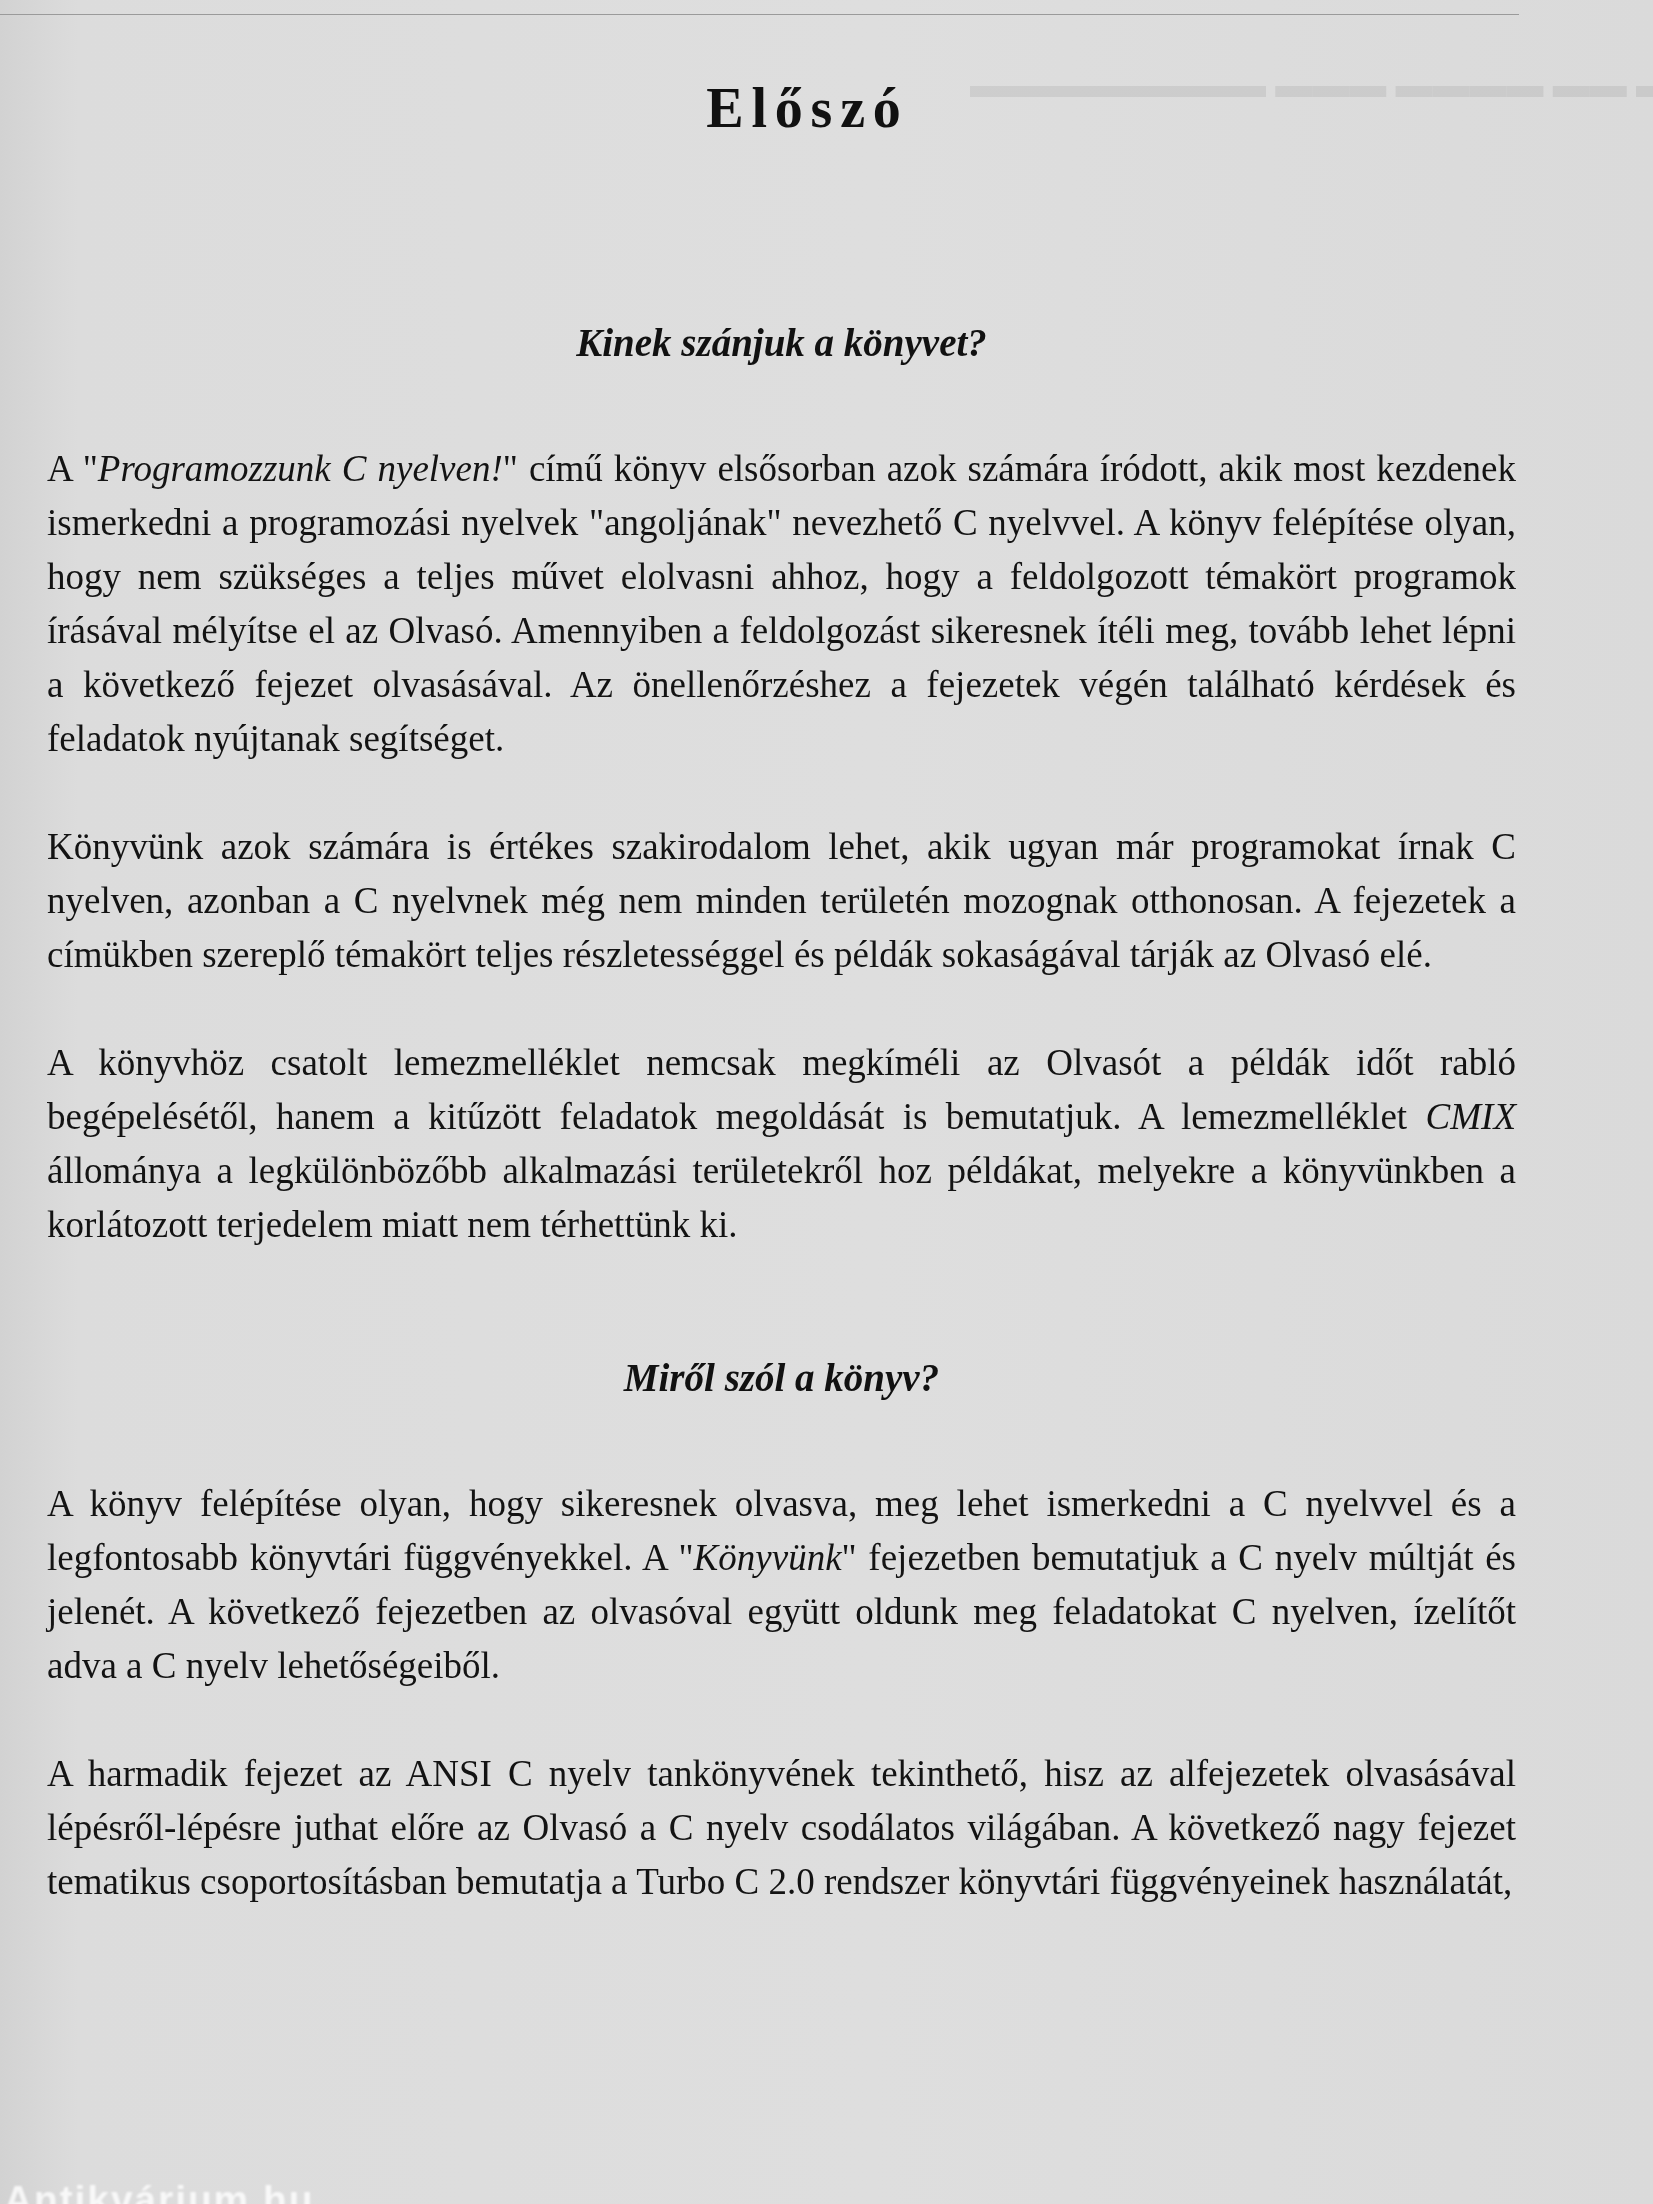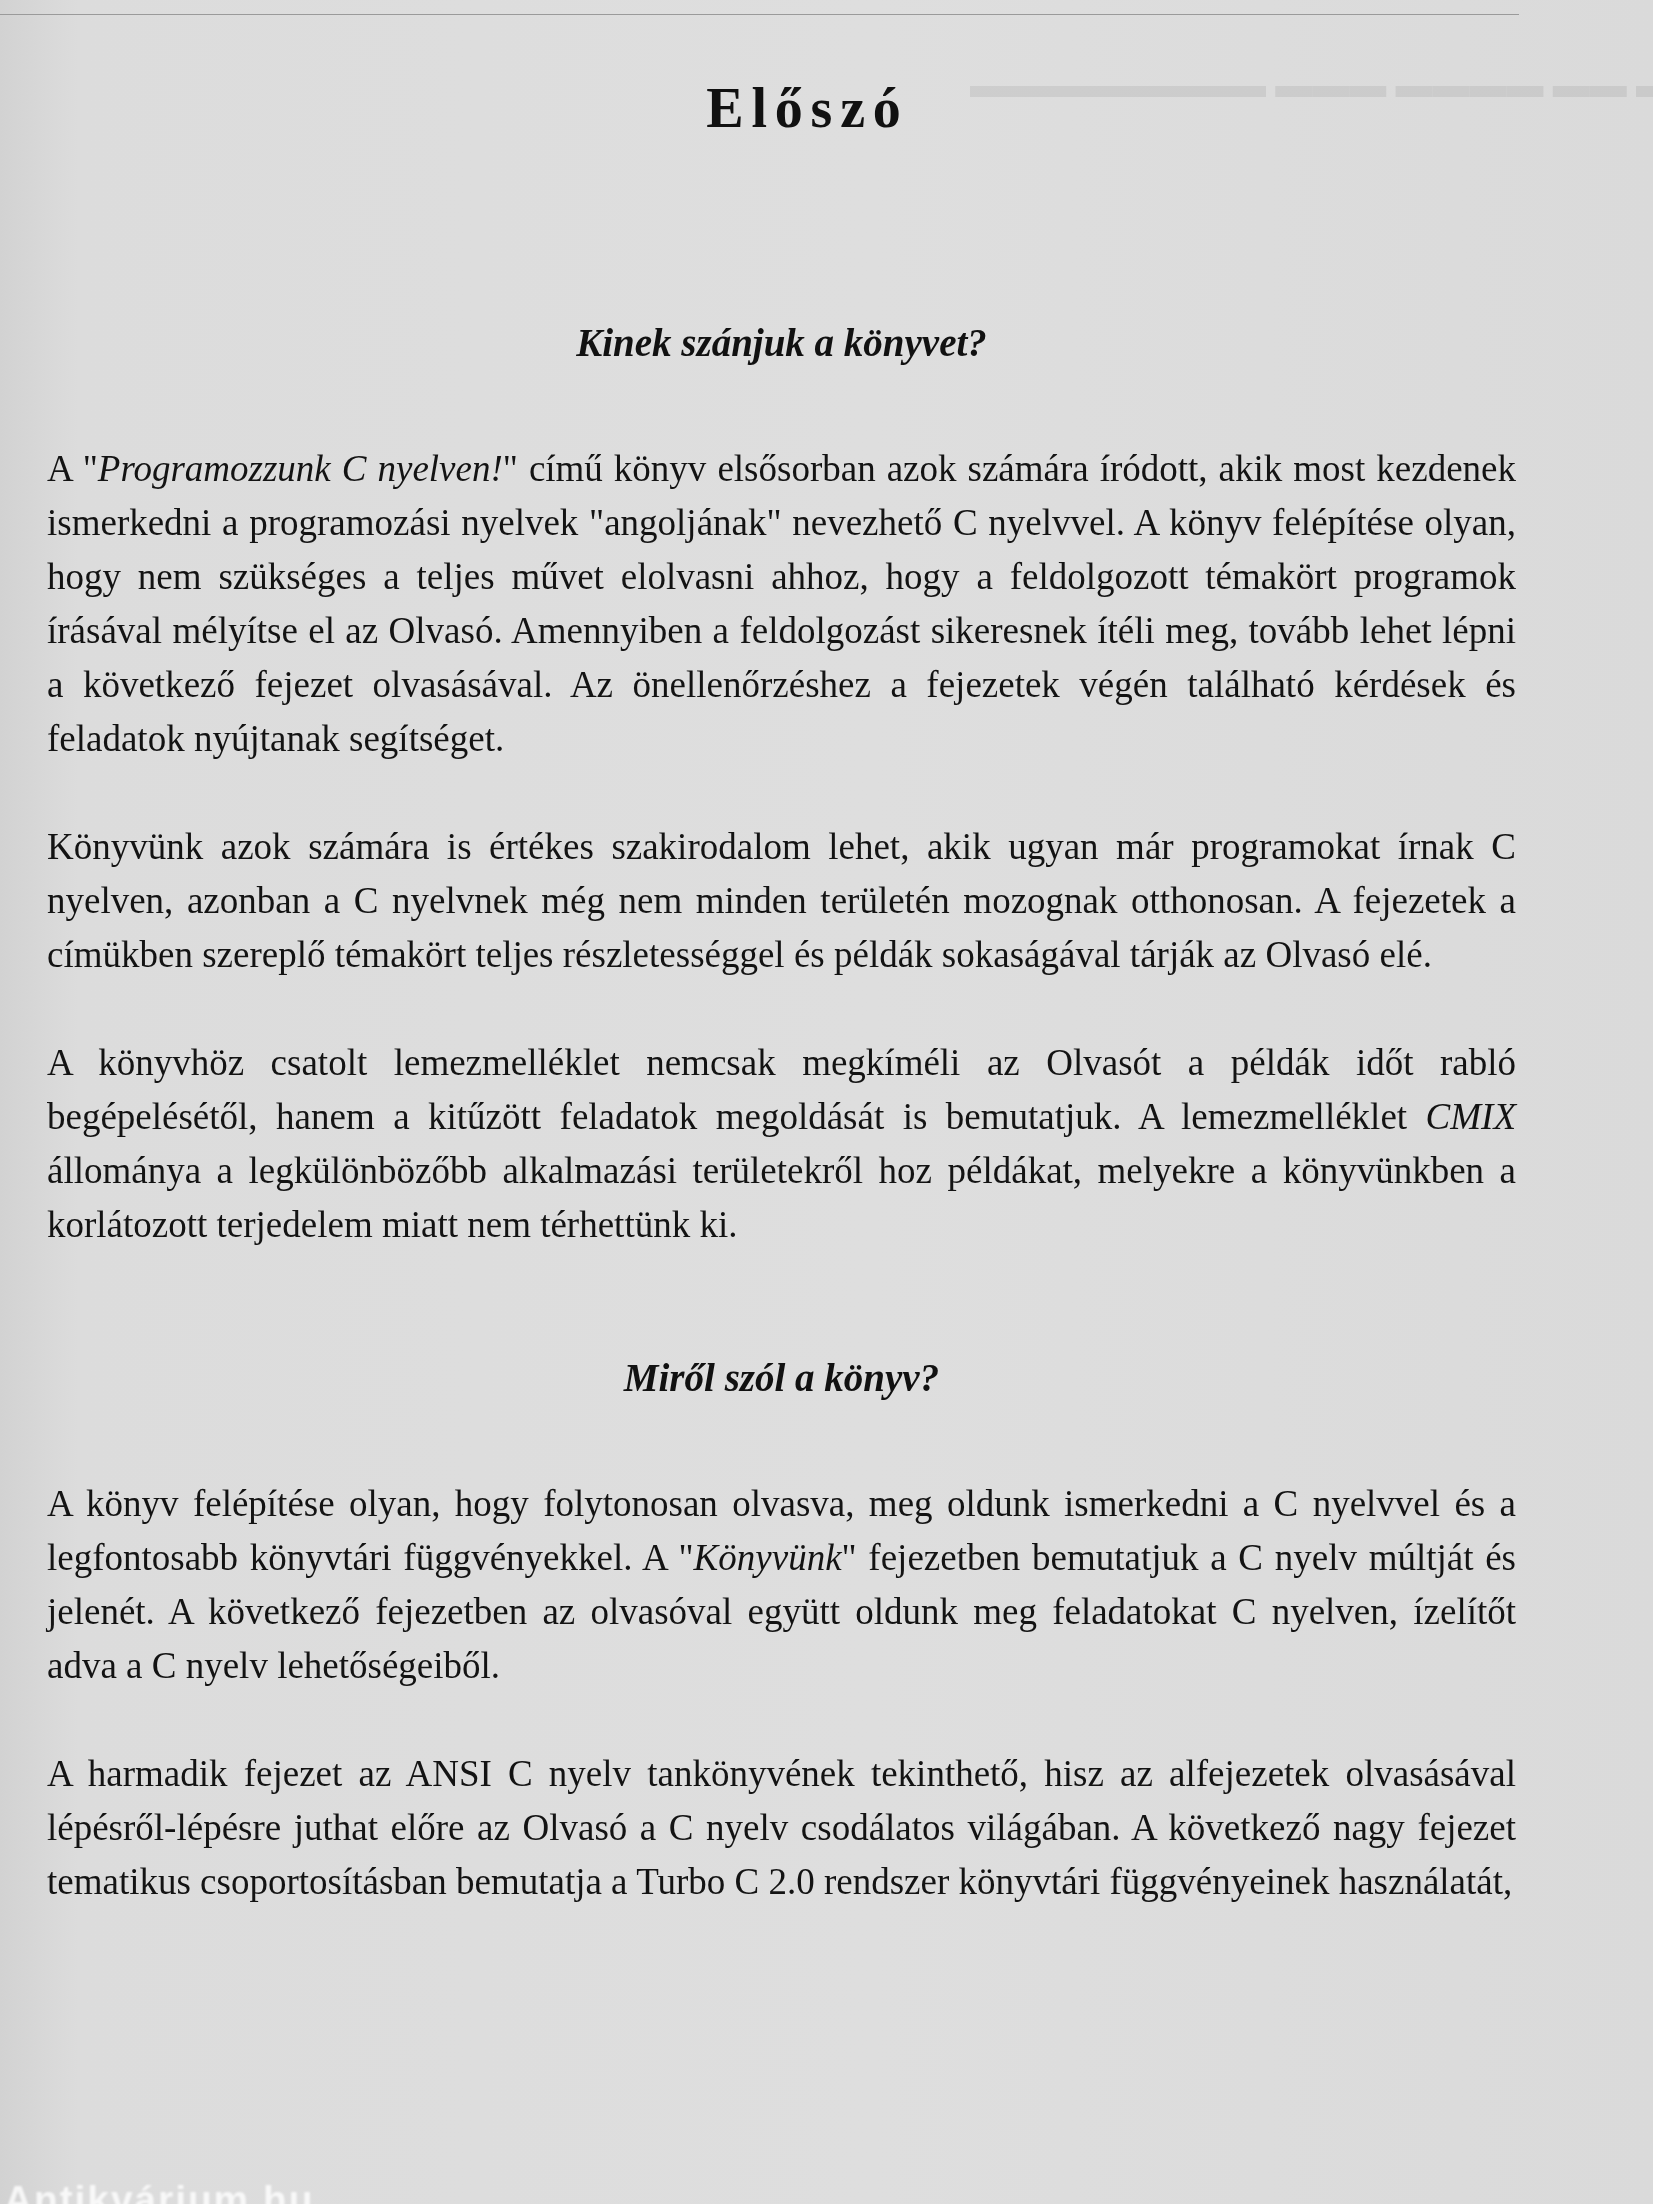--- a/index.html
+++ b/index.html
@@ -110,21 +110,21 @@
 
     <p class="para"><span>Könyvünk azok számára is értékes szakirodalom lehet, akik ugyan már programokat írnak C nyelven, azonban a C nyelvnek még nem minden területén mozognak otthonosan. A fejezetek a címükben szereplő témakört teljes részletességgel és példák sokaságával tárják az Olvasó elé.</span><em></em><span></span></p>
     <div class="gap-para"></div>
 
     <p class="para"><span>A könyvhöz csatolt lemezmelléklet nemcsak megkíméli az Olvasót a példák időt rabló begépelésétől, hanem a kitűzött feladatok megoldását is bemutatjuk. A lemezmelléklet </span><em>CMIX</em><span> állománya a legkülönbözőbb alkalmazási területekről hoz példákat, melyekre a könyvünkben a korlátozott terjedelem miatt nem térhettünk ki.</span></p>
     <div class="gap-before-h"></div>
 
     <h2 class="section">Miről szól a könyv?</h2>
     <div class="gap-after-h"></div>
 
-    <p class="para"><span>A könyv felépítése olyan, hogy folytonosan olvasva, meg oldunk ismerkedni a C nyelvvel és a legfontosabb könyvtári függvényekkel. A "</span><em>Könyvünk</em><span>" fejezetben bemutatjuk a C nyelv múltját és jelenét. A következő fejezetben az olvasóval együtt oldunk meg feladatokat C nyelven, ízelítőt adva a C nyelv lehetőségeiből.</span></p>
+    <p class="para"><span>A könyv felépítése olyan, hogy sikeresnek olvasva, meg lehet ismerkedni a C nyelvvel és a legfontosabb könyvtári függvényekkel. A "</span><em>Könyvünk</em><span>" fejezetben bemutatjuk a C nyelv múltját és jelenét. A következő fejezetben az olvasóval együtt oldunk meg feladatokat C nyelven, ízelítőt adva a C nyelv lehetőségeiből.</span></p>
     <div class="gap-para"></div>
 
     <p class="para"><span>A harmadik fejezet az ANSI C nyelv tankönyvének tekinthető, hisz az alfejezetek olvasásával lépésről-lépésre juthat előre az Olvasó a C nyelv csodálatos világában. A következő nagy fejezet tematikus csoportosításban bemutatja a Turbo C 2.0 rendszer könyvtári függvényeinek használatát,</span><em></em><span></span></p>
   </div>
 
   <div class="watermark">Antikvárium.hu</div>
 </div>
 
 
 </body></html>

